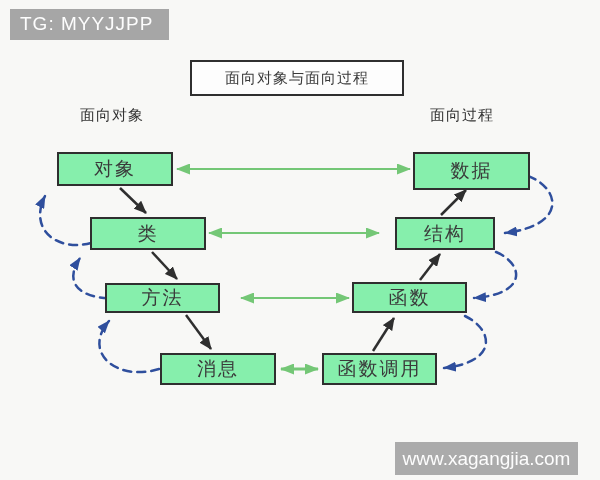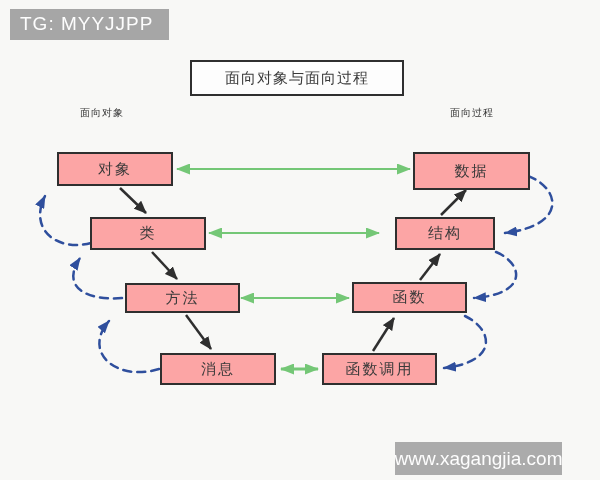--- a/index.html
+++ b/index.html
@@ -23,50 +23,50 @@
   }
   .title-box{
     position:absolute;left:190px;top:53px;width:210px;height:32px;
     background:#fdfdfd;
     border:2px solid var(--black-line,#2f2f2f);
     display:flex;align-items:center;justify-content:center;
     font-size:15px;color:#3a3a3a;letter-spacing:1px;margin-top:7px;
   }
   .col-label{
     position:absolute;
-    font-size:10px;color:#333;letter-spacing:1px;
+    font-size:15px;color:#333;letter-spacing:1px;
   }
   .col-label.left{left:80px;top:106px;}
-  .col-label.right{left:450px;top:106px;}
+  .col-label.right{left:430px;top:106px;}
   .node{
     position:absolute;
-    background:#fca5a5;
+    background:#86efac;
     border:2px solid var(--black-line,#2f2f2f);
     display:flex;align-items:center;justify-content:center;
-    font-size:15px;color:#3a3a3a;letter-spacing:2px;
+    font-size:19px;color:#3a3a3a;letter-spacing:2px;
     box-sizing:border-box;
   }
   #arrows{position:absolute;left:0;top:0;}
   .edge-green{stroke:var(--green-arrow,#74c776);fill:none;}
   .edge-black{stroke:var(--black-line,#2f2f2f);fill:none;}
   .edge-blue{
     stroke:var(--blue-arrow,#2f4f9d);fill:none;
     stroke-dasharray:8 6;stroke-linecap:round;
   }
   .head-green{fill:var(--green-arrow,#74c776);}
   .head-black{fill:var(--black-line,#2f2f2f);}
   .head-blue{fill:var(--blue-arrow,#2f4f9d);}
   .caption{
     position:absolute;left:0;right:0;top:398px;
     text-align:center;
     font-size:29px;font-weight:700;color:#1c1c1c;
     letter-spacing:1px;white-space:pre;
   }
   .watermark{
-    position:absolute;left:395px;top:442px;width:167px;height:33px;
+    position:absolute;left:395px;top:442px;width:183px;height:33px;
     background:var(--watermark-bg,#ababab);
     color:#fdfdfd;font-size:19px;
     display:flex;align-items:center;justify-content:center;
   }
 </style>
 </head>
 <body>
 
 <div class="stage">
 
@@ -110,21 +110,21 @@
     <path class="edge-blue" stroke-width="2.5" d="M 465 316 C 494 330, 498 362, 444 368" marker-end="url(#au)"></path>
   </svg>
 
   <div class="title-box">面向对象与面向过程</div>
 
   <div class="col-label left">面向对象</div>
   <div class="col-label right">面向过程</div>
 
   <div class="node" style="left:57px;top:152px;width:116px;height:34px;">对象</div>
   <div class="node" style="left:90px;top:217px;width:116px;height:33px;">类</div>
-  <div class="node" style="left:125px;top:283px;width:115px;height:30px;">方法</div>
+  <div class="node" style="left:105px;top:283px;width:115px;height:30px;">方法</div>
   <div class="node" style="left:160px;top:353px;width:116px;height:32px;">消息</div>
 
   <div class="node" style="left:413px;top:152px;width:117px;height:38px;">数据</div>
   <div class="node" style="left:372px;top:217px;width:100px;height:33px;margin-left:23px;">结构</div>
   <div class="node" style="left:352px;top:282px;width:115px;height:31px;">函数</div>
   <div class="node" style="left:322px;top:353px;width:115px;height:32px;">函数调用</div>
 
 
   <div class="watermark">www.xagangjia.com</div>
 

